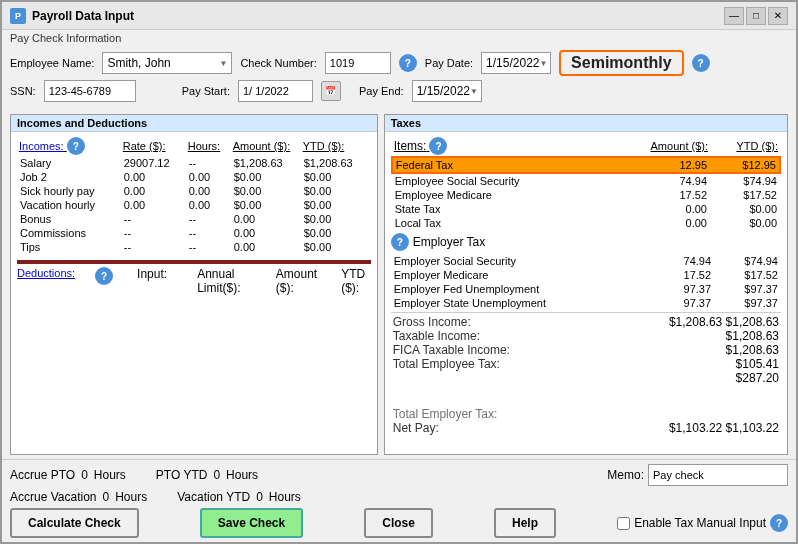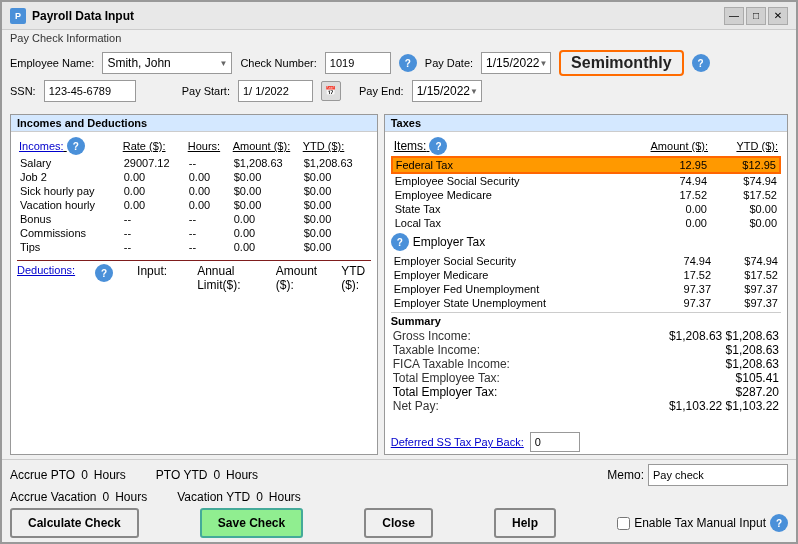--- a/index.html
+++ b/index.html
@@ -28,21 +28,21 @@
     .panel-content { padding: 4px 6px; flex: 1; overflow: hidden; }
     .taxes-panel { flex: 1.1; }
     table { width: 100%; border-collapse: collapse; font-size: 11px; }
     table th { text-align: left; font-weight: normal; text-decoration: underline; padding: 1px 2px; font-size: 11px; }
     table td { padding: 1px 3px; font-size: 11px; }
     .col-rate { width: 65px; }
     .col-hours { width: 45px; }
     .col-amount { width: 70px; }
     .col-ytd { width: 70px; }
     .section-subhead { font-size: 11px; text-decoration: underline; color: #0000cc; cursor: pointer; }
-    .deductions-header { display: flex; gap: 20px; margin-top: 6px; padding-top: 3px; border-top: 1px solid #7f1d1d; }
+    .deductions-header { display: flex; gap: 20px; margin-top: 6px; padding-top: 3px; border-top: 4px solid #7f1d1d; }
     .footer { padding: 4px 8px; border-top: 1px solid #ccc; }
     .footer-top { display: flex; gap: 30px; margin-bottom: 4px; }
     .pto-group { display: flex; gap: 6px; align-items: center; font-size: 11px; }
     .footer-bottom { display: flex; gap: 8px; align-items: center; justify-content: space-between; }
     .btn { height: 30px; border: 2px solid #888; border-radius: 3px; padding: 0 16px; cursor: pointer; font-size: 12px; font-weight: bold; background: #f0f0f0; }
     .btn-save { background: #90ee90; border-color: #4a9; color: #000; }
     .memo-group { display: flex; align-items: center; gap: 4px; }
     .memo-input { border: 1px solid #999; background: white; height: 22px; width: 140px; padding: 2px 4px; font-size: 11px; }
     .checkbox-group { display: flex; align-items: center; gap: 4px; font-size: 11px; }
     .employer-header { display: flex; align-items: center; gap: 4px; font-size: 11px; margin: 3px 0; }
@@ -244,40 +244,39 @@
     <td style="text-align:right;">$97.37</td>
   </tr>
               <tr>
     <td>Employer State Unemployment</td>
     <td style="text-align:right;">97.37</td>
     <td style="text-align:right;">$97.37</td>
   </tr>
             </tbody>
         </table>
         <hr class="divider">
-        <div style="font-size:11px; font-weight:bold; margin: 2px 0;">Summary</div>
         <div id="summary-rows">
             <div style="display: flex; justify-content: space-between; font-size: 11px; padding: 0px 2px; align-items: center;">
     <span style="color:#333;">Gross Income:</span>
     <span>$1,208.63  $1,208.63</span>
   </div>
             <div style="display: flex; justify-content: space-between; font-size: 11px; padding: 0px 2px;">
     <span style="color:#333;">Taxable Income:</span>
     <span>$1,208.63</span>
   </div>
             <div style="display: flex; justify-content: space-between; font-size: 11px; padding: 0px 2px;">
     <span style="color:#333;">FICA Taxable Income:</span>
     <span>$1,208.63</span>
   </div>
             <div style="display: flex; justify-content: space-between; font-size: 11px; padding: 0px 2px;">
     <span style="color:#333;">Total Employee Tax:</span>
     <span>$105.41</span>
   </div>
             <div style="display: flex; justify-content: space-between; font-size: 11px; padding: 0px 2px;">
-    <span style="color:#000000;">Total Employer Tax:</span>
+    <span style="color:#737373;margin-top:36px;">Total Employer Tax:</span>
     <span>$287.20</span>
   </div>
             <div style="display: flex; justify-content: space-between; font-size: 11px; padding: 0px 2px;">
     <span style="color:#333;">Net Pay:</span>
     <span>$1,103.22  $1,103.22</span>
   </div>
           </div>
         <div style="display:flex; align-items:center; gap:6px; margin-top:19px;">
           <span class="deferred-link">Deferred SS Tax Pay Back:</span>
           <input class="field-input" type="text" value="0" style="width: 50px; height: 20px;">

